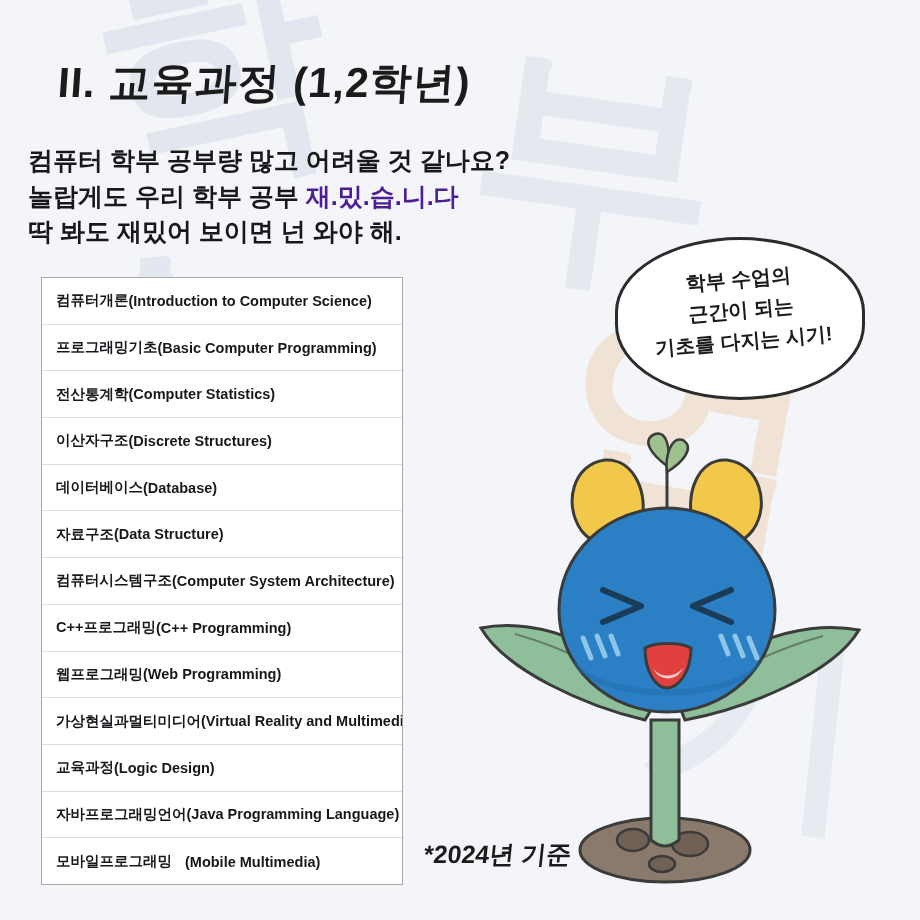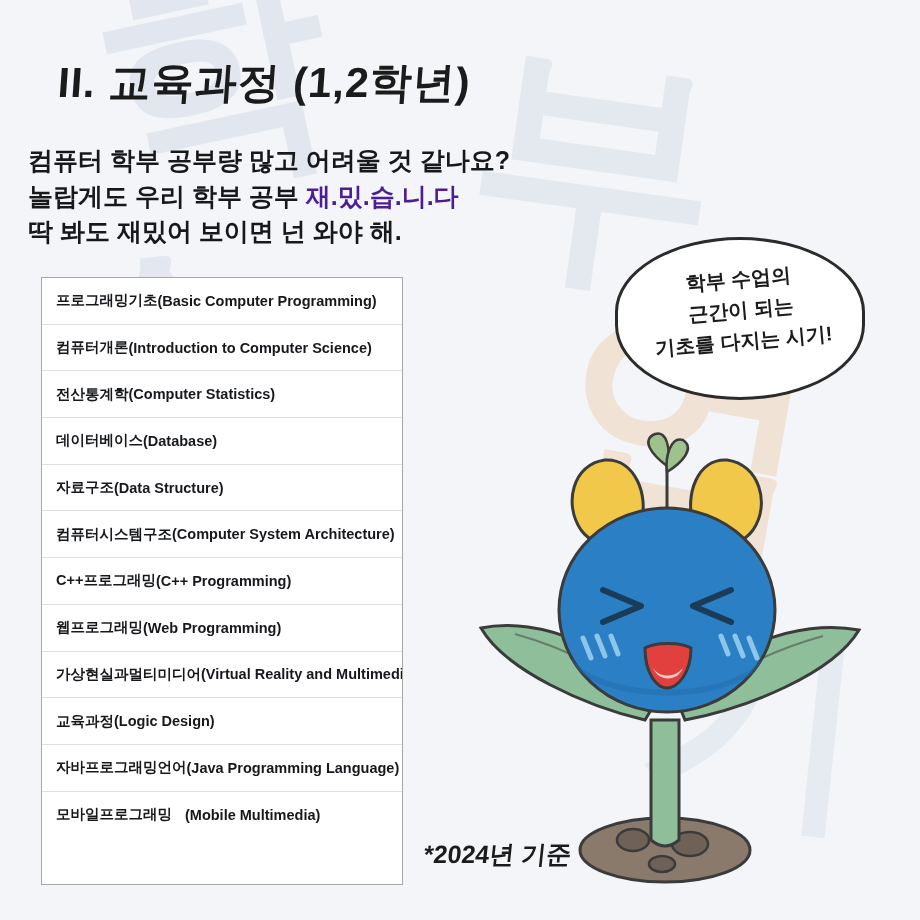--- a/index.html
+++ b/index.html
@@ -153,30 +153,34 @@
   <div class="title">II. 교육과정 (1,2학년)</div>
 
   <div class="intro">
     <div>컴퓨터 학부 공부량 많고 어려울 것 같나요?</div>
     <div><span>놀랍게도 우리 학부 공부 </span><span class="hl">재.밌.습.니.다</span></div>
     <div>딱 봐도 재밌어 보이면 넌 와야 해.</div>
   </div>
 
   <div class="course-card">
     <div class="course-row">
+        <span>컴퓨터개론</span>
+        <span>(Introduction to Computer Science)</span>
+      </div>
+    <div class="course-row">
         <span>프로그래밍기초</span>
         <span>(Basic Computer Programming)</span>
       </div>
     <div class="course-row">
-        <span>컴퓨터개론</span>
-        <span>(Introduction to Computer Science)</span>
-      </div>
-    <div class="course-row">
         <span>전산통계학</span>
         <span>(Computer Statistics)</span>
+      </div>
+    <div class="course-row">
+        <span>이산자구조</span>
+        <span>(Discrete Structures)</span>
       </div>
     <div class="course-row">
         <span>데이터베이스</span>
         <span>(Database)</span>
       </div>
     <div class="course-row">
         <span>자료구조</span>
         <span>(Data Structure)</span>
       </div>
     <div class="course-row">

